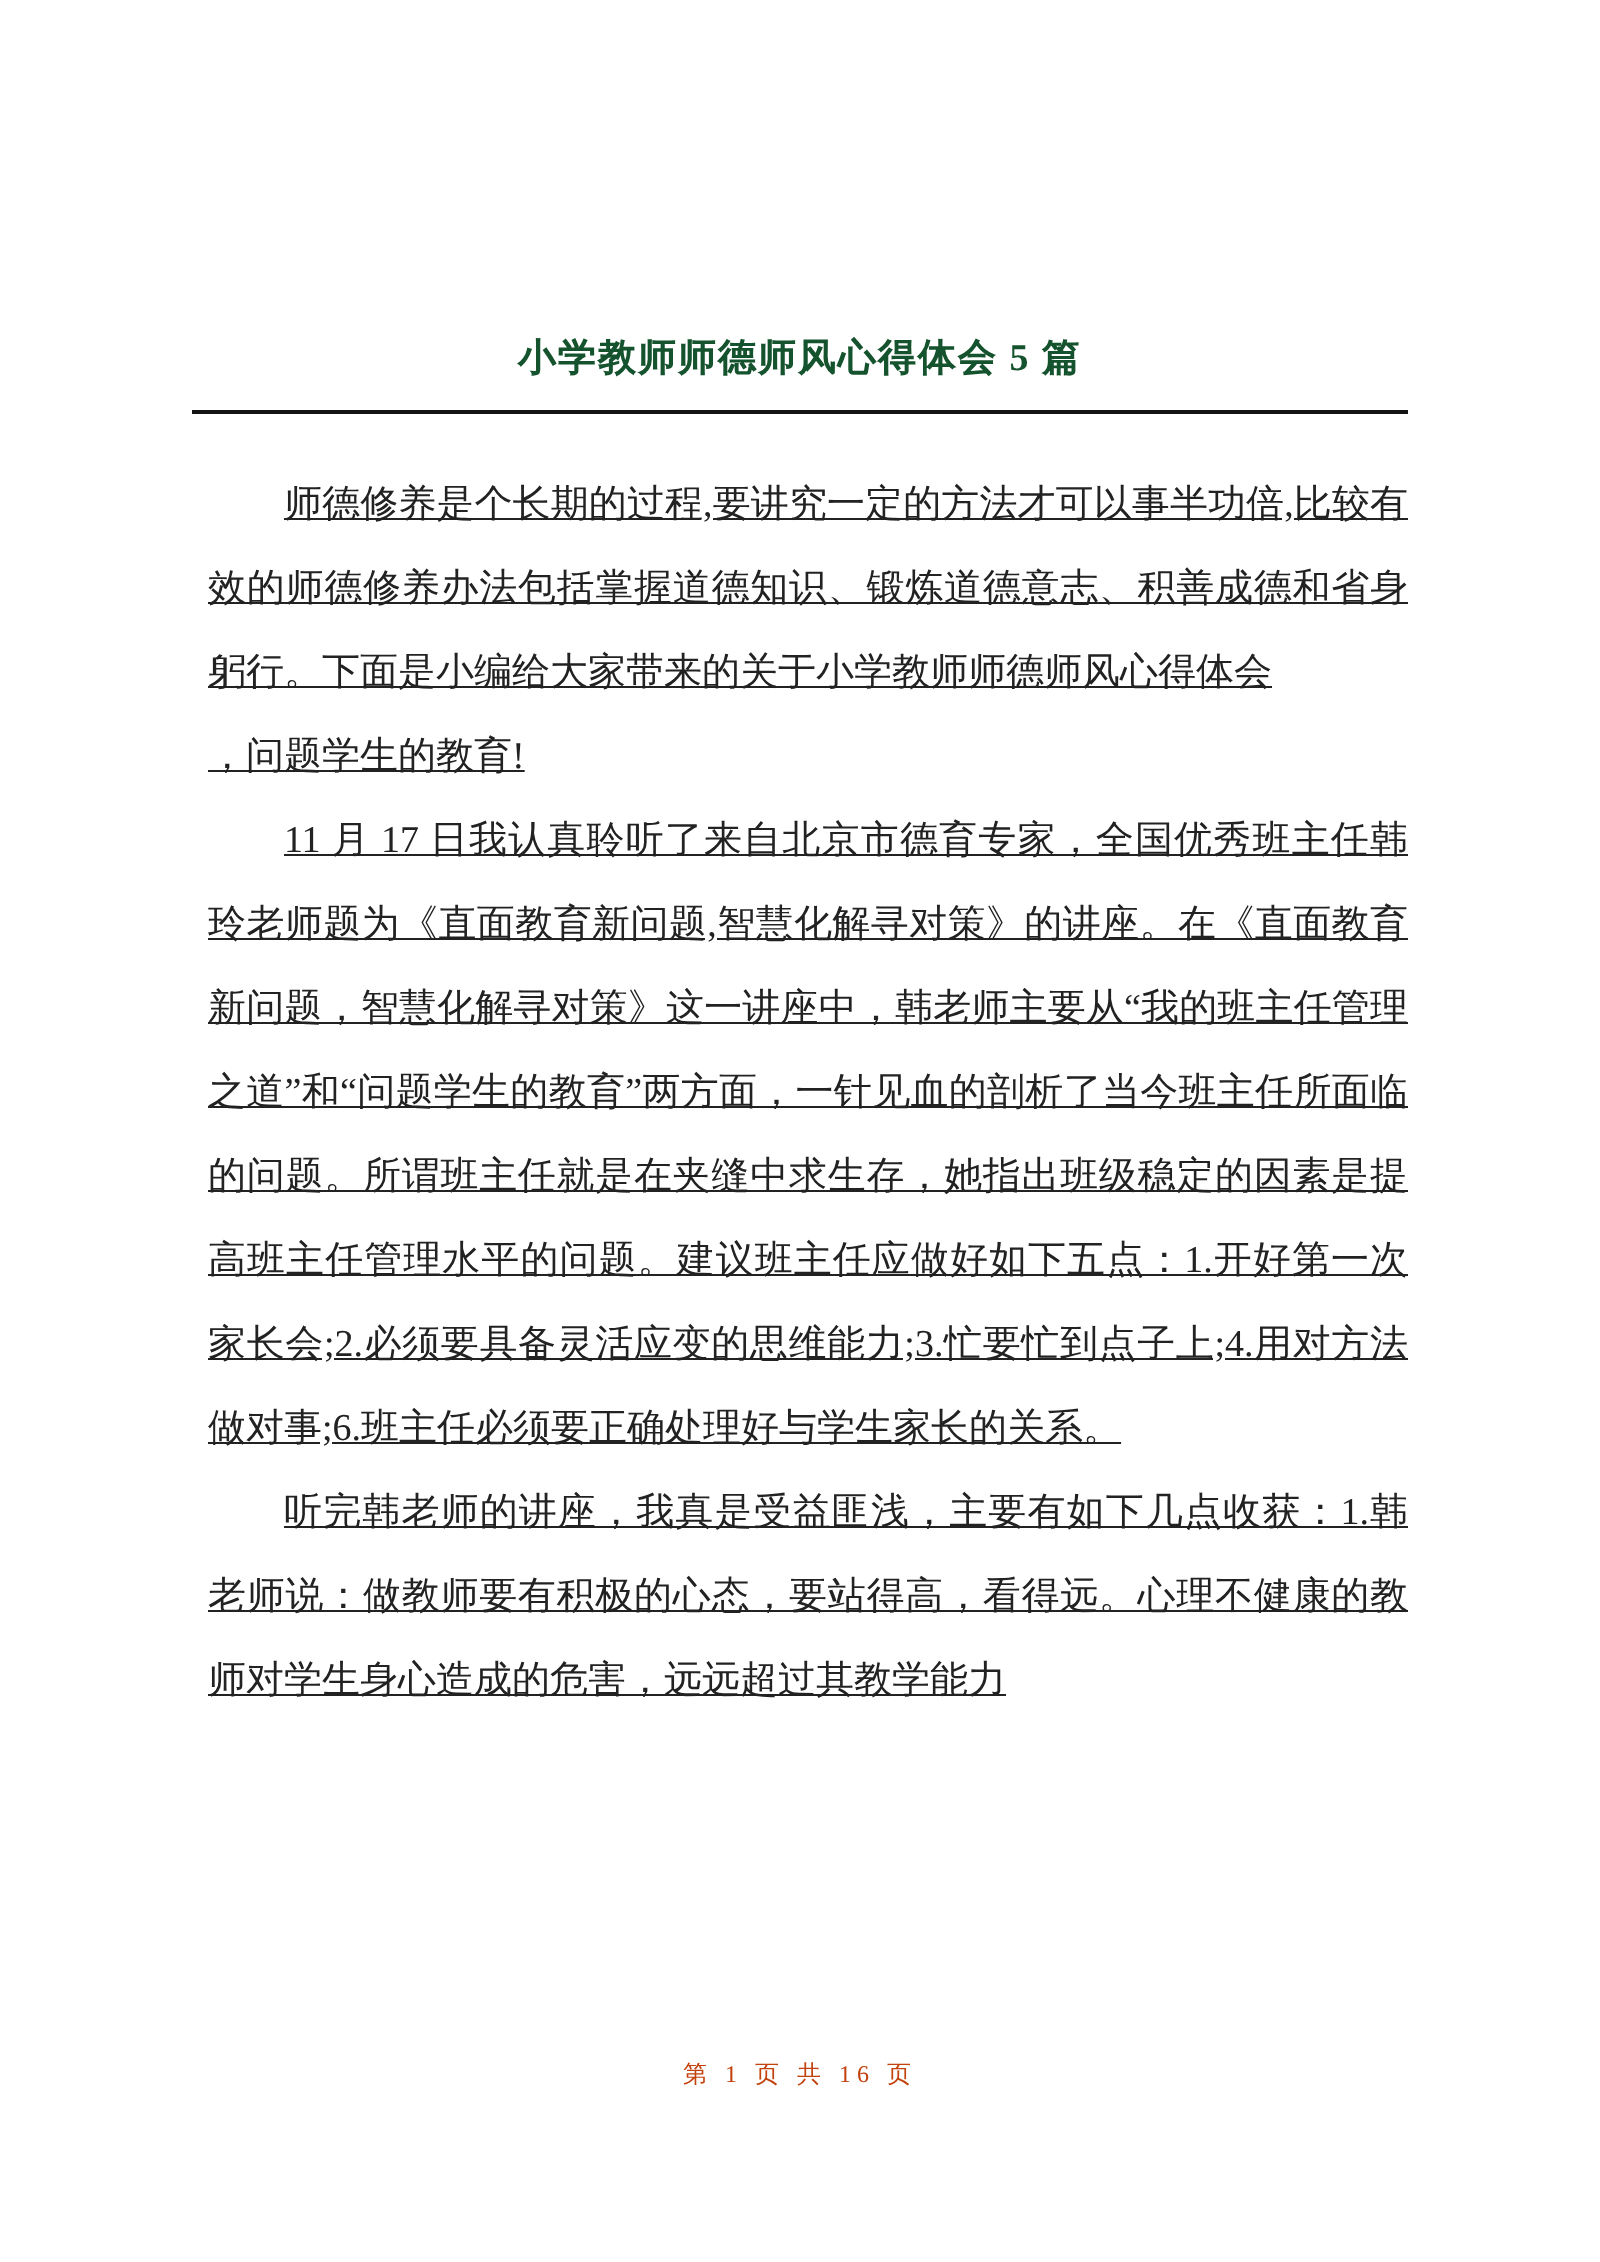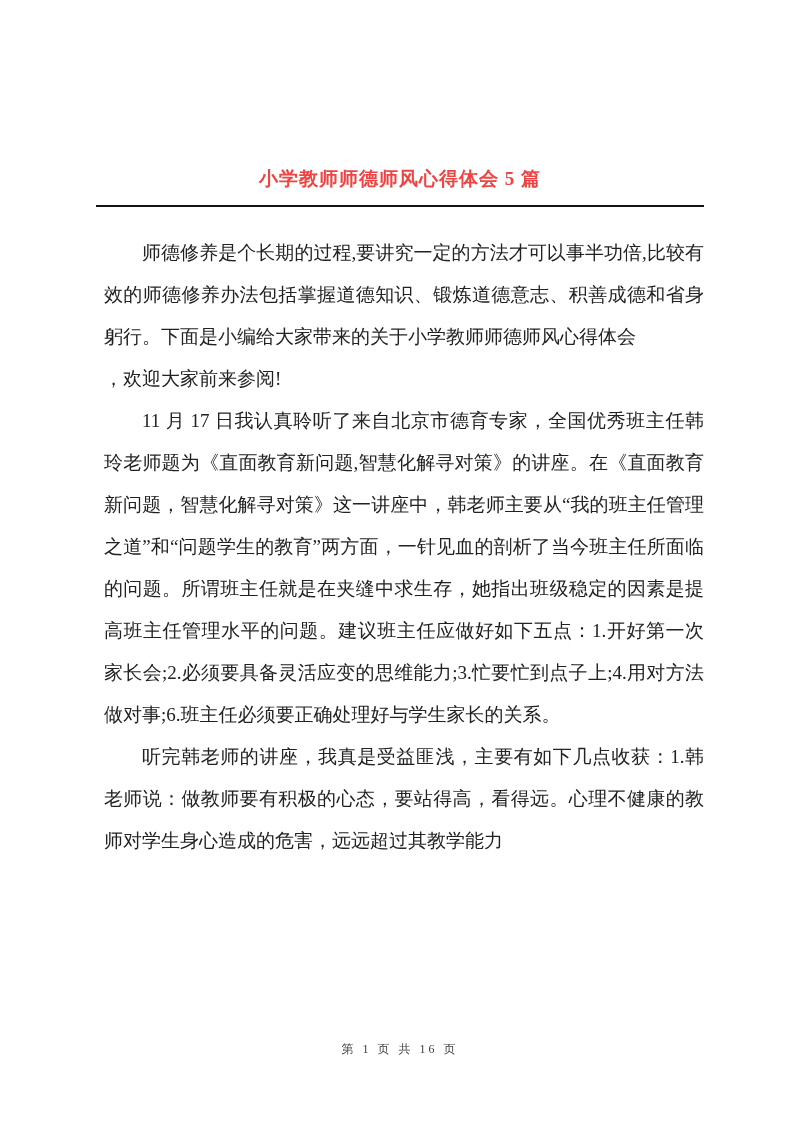--- a/index.html
+++ b/index.html
@@ -17,63 +17,64 @@
       font-family: "Liberation Serif", "DejaVu Serif", serif;
       color: #1c1c1c;
       overflow: hidden;
     }
     .doc-title {
       padding-top: 166px;
       text-align: center;
       font-size: 19px;
       font-weight: bold;
       letter-spacing: 1px;
-      color: #ef4444;
+      color: #14532d;
     }
     .title-divider {
       border: none;
       border-top: 2.5px solid #141414;
       width: 608px;
       margin: 13px auto 0 auto;
     }
     .doc-body {
       padding: 25px 96px 0 104px;
       font-size: 19px;
       line-height: 42px;
       text-align: justify;
       color: #222222;
     }
     .para {
       margin: 0;
+      text-decoration: underline;
     }
     .para.indent {
       text-indent: 2em;
     }
     .page-footer {
       position: absolute;
       left: 0;
       right: 0;
-      bottom: 73px;
+      bottom: 85px;
       text-align: center;
       font-size: 12px;
       letter-spacing: 3px;
-      color: #404040;
+      color: #c2410c;
     }
   </style>
 </head>
 <body>
 
 <div class="page">
 
   <div class="doc-title">小学教师师德师风心得体会 5 篇</div>
 
   <hr class="title-divider">
 
   <div class="doc-body">
     <p class="para indent">师德修养是个长期的过程,要讲究一定的方法才可以事半功倍,比较有效的师德修养办法包括掌握道德知识、锻炼道德意志、积善成德和省身躬行。下面是小编给大家带来的关于小学教师师德师风心得体会</p>
-    <p class="para">，欢迎大家前来参阅!</p>
+    <p class="para">，问题学生的教育!</p>
     <p class="para indent">11 月 17 日我认真聆听了来自北京市德育专家，全国优秀班主任韩玲老师题为《直面教育新问题,智慧化解寻对策》的讲座。在《直面教育新问题，智慧化解寻对策》这一讲座中，韩老师主要从“我的班主任管理之道”和“问题学生的教育”两方面，一针见血的剖析了当今班主任所面临的问题。所谓班主任就是在夹缝中求生存，她指出班级稳定的因素是提高班主任管理水平的问题。建议班主任应做好如下五点：1.开好第一次家长会;2.必须要具备灵活应变的思维能力;3.忙要忙到点子上;4.用对方法做对事;6.班主任必须要正确处理好与学生家长的关系。</p>
     <p class="para indent">听完韩老师的讲座，我真是受益匪浅，主要有如下几点收获：1.韩老师说：做教师要有积极的心态，要站得高，看得远。心理不健康的教师对学生身心造成的危害，远远超过其教学能力</p>
   </div>
 
   <div class="page-footer">第 1 页 共 16 页</div>
 
 </div>
 
 </body></html>

